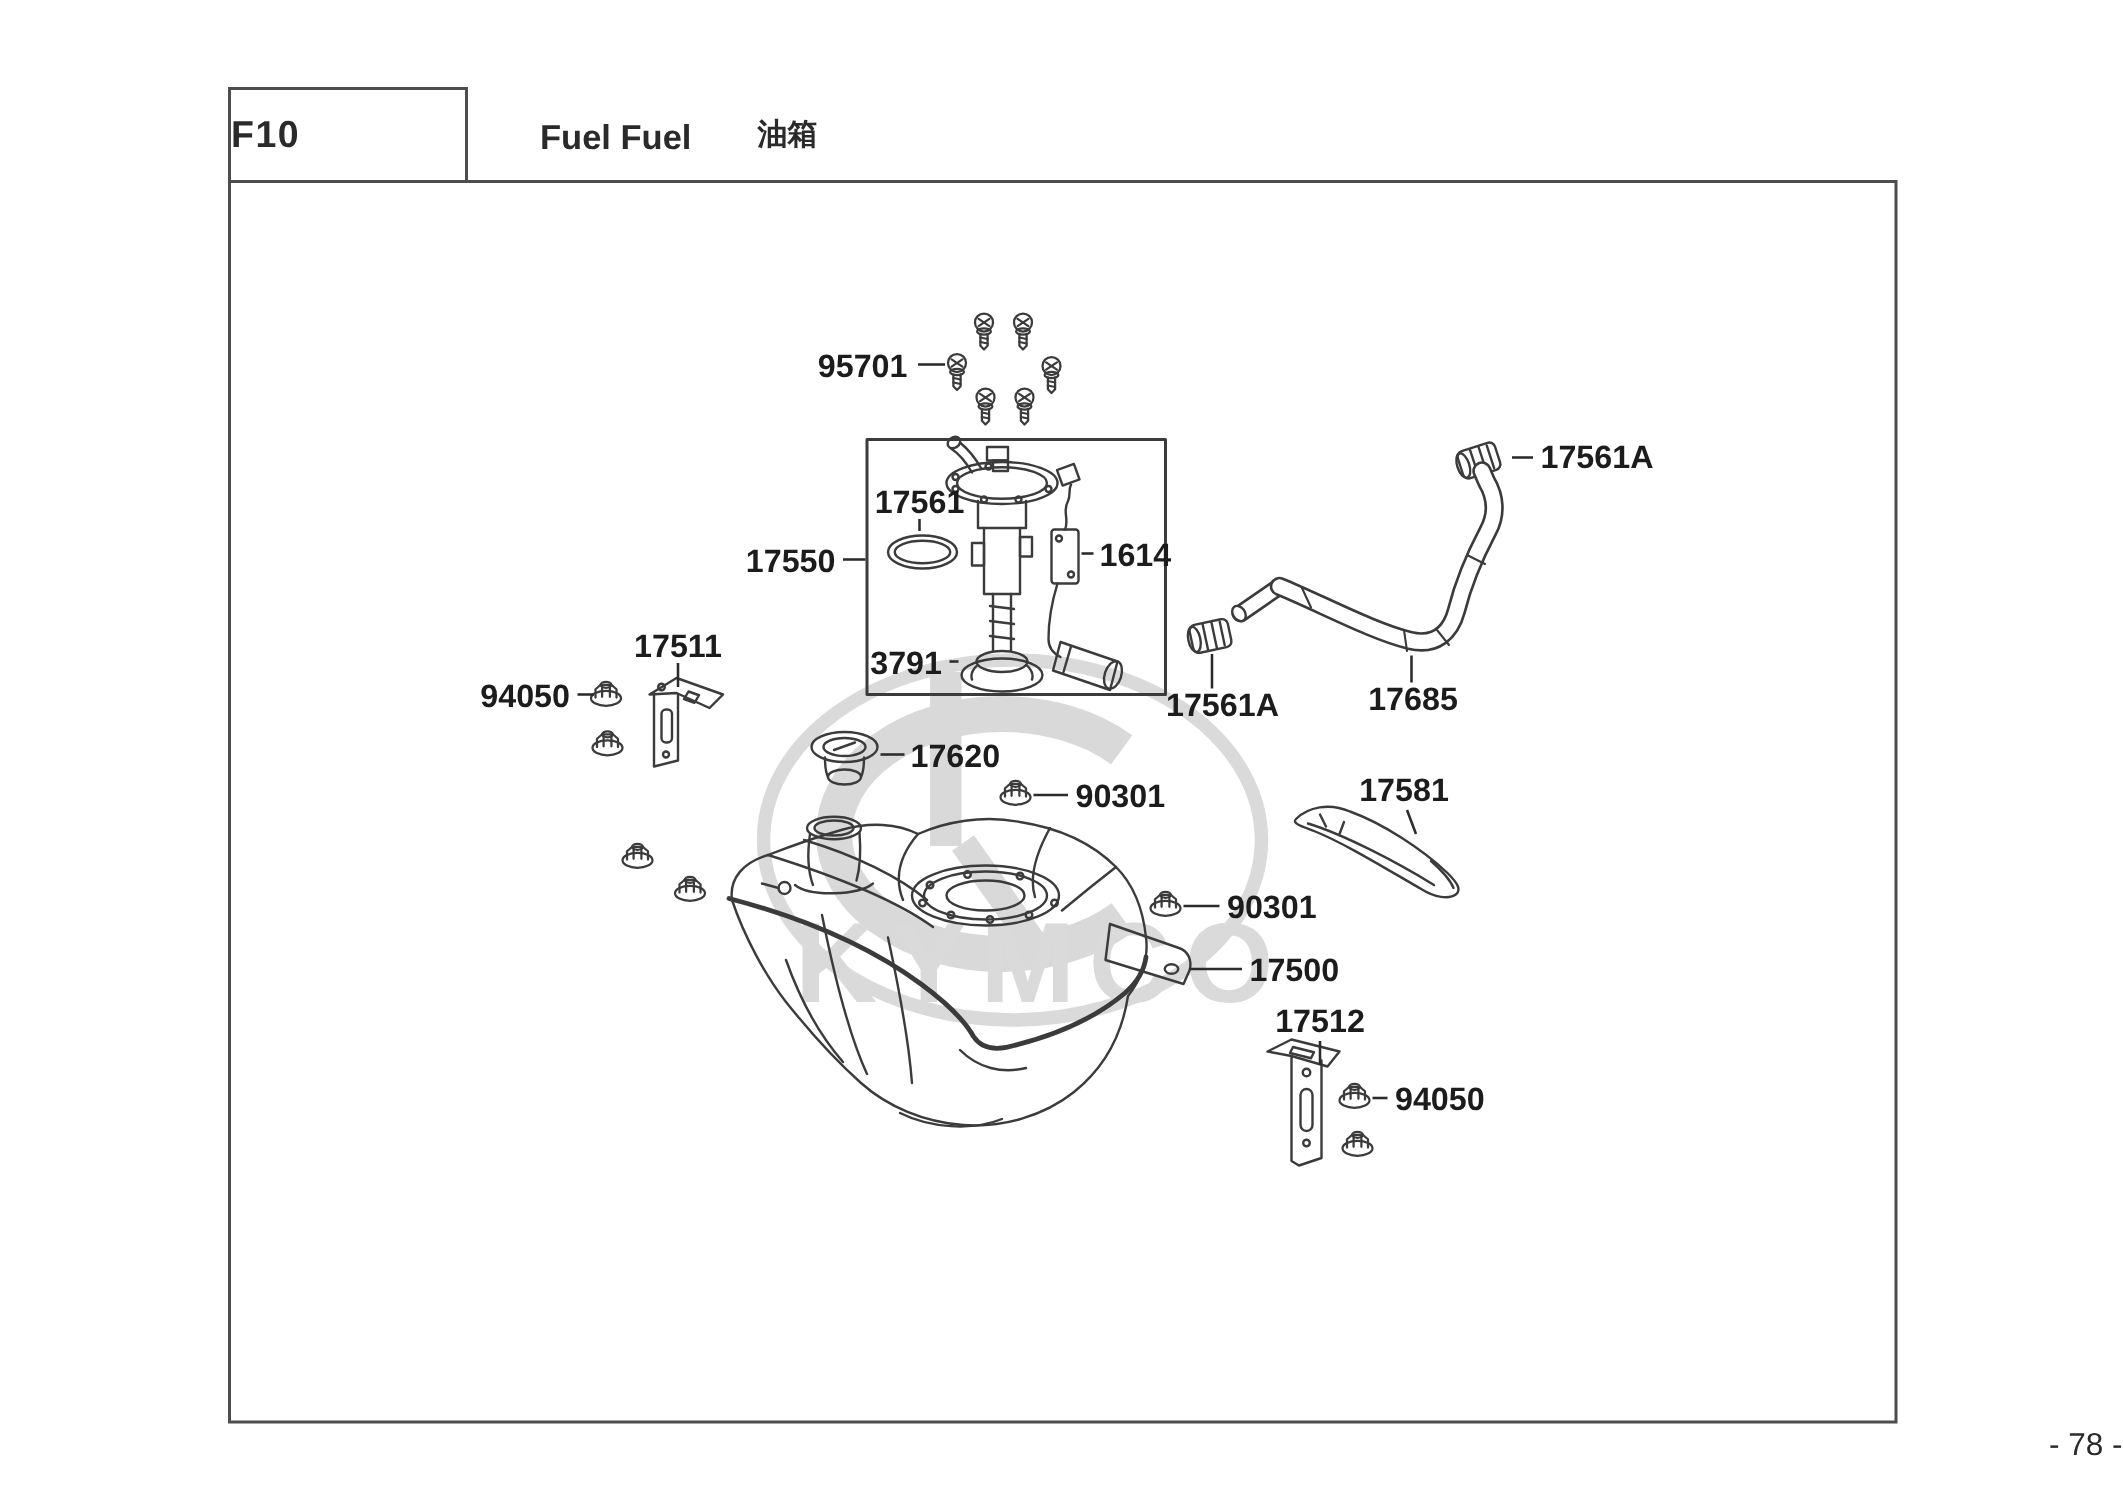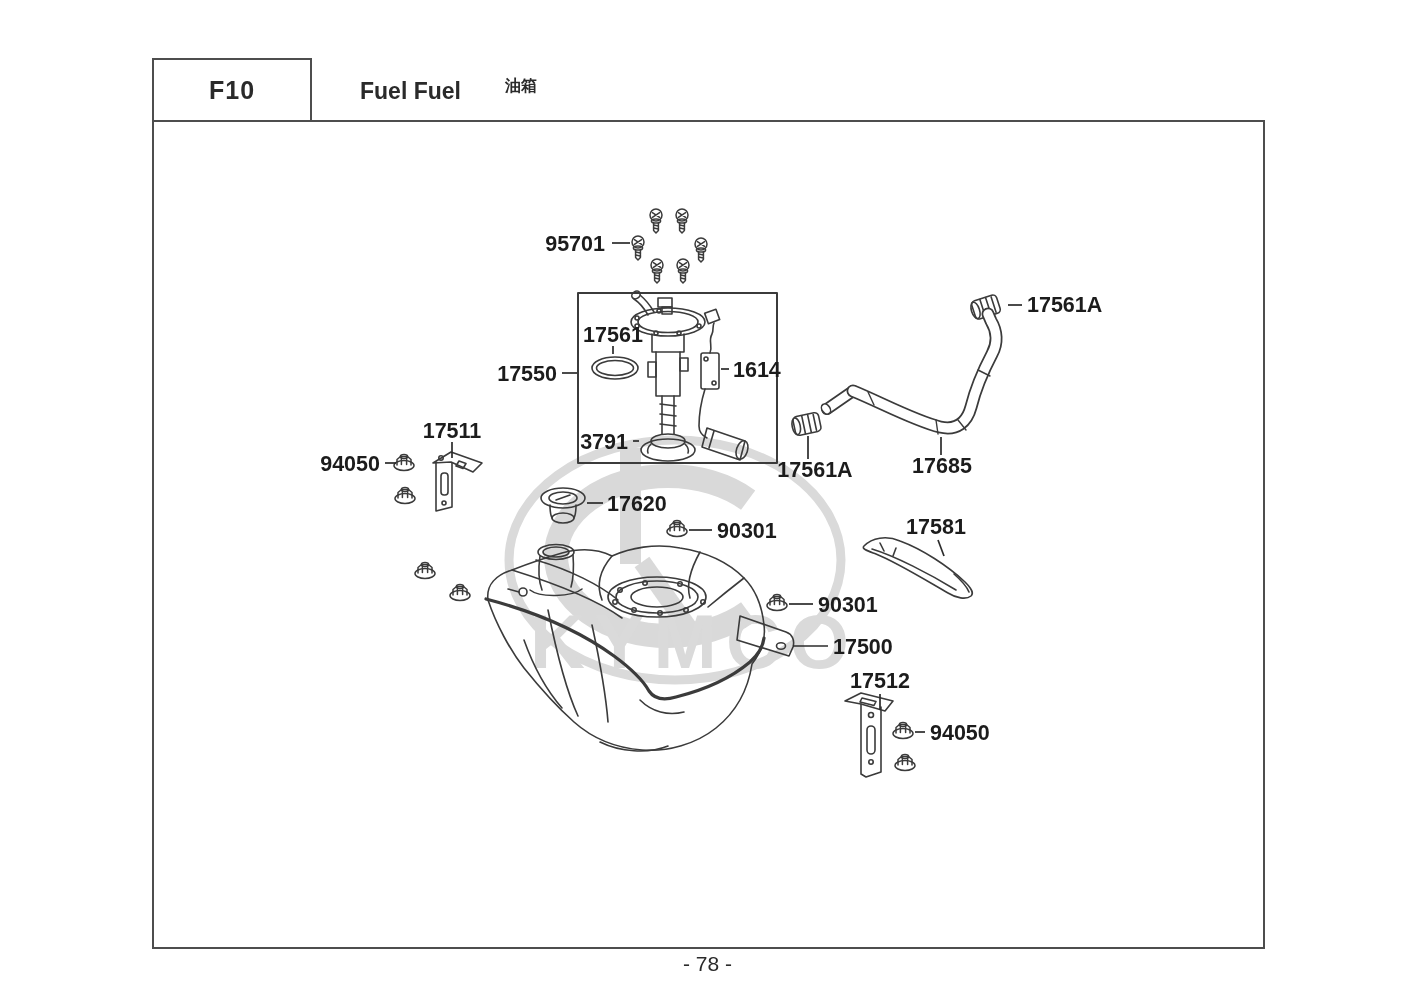--- a/index.html
+++ b/index.html
@@ -1,23 +1,23 @@
 <!DOCTYPE html>
 <html><head>
 <meta charset="utf-8">
 <style>
   html,body{margin:0;padding:0;background:#ffffff;}
   body{width:1415px;height:1000px;position:relative;font-family:"Liberation Sans",sans-serif;overflow:hidden;}
   .page{position:absolute;inset:0;background:#fff;}
   .main-border{position:absolute;left:152px;top:120px;width:1109px;height:825px;border:2px solid #4d4d4d;}
-  .code-box{position:absolute;left:152px;top:58px;width:156px;height:60px;border:2px solid #4d4d4d;display:flex;align-items:center;justify-content:center;}
+  .code-box{position:absolute;left:152px;top:58px;width:156px;height:60px;border:2px solid #4d4d4d;display:flex;align-items:center;justify-content:flex-start;}
   .code-box span{font-size:25px;font-weight:bold;color:#2a2a2a;letter-spacing:1px;}
   .title-en{position:absolute;left:360px;top:78px;font-size:23px;font-weight:bold;color:#2a2a2a;}
-  .title-zh{position:absolute;left:505px;top:76px;font-size:16px;font-weight:bold;color:#2a2a2a;}
-  .footer{position:absolute;left:0;top:952px;width:1415px;text-align:center;font-size:21px;color:#2a2a2a;}
+  .title-zh{position:absolute;left:505px;top:76px;font-size:20px;font-weight:bold;color:#2a2a2a;}
+  .footer{position:absolute;left:0;top:952px;width:1415px;text-align:right;font-size:21px;color:#2a2a2a;}
   svg text.part{font-family:"Liberation Sans",sans-serif;font-size:21.5px;font-weight:bold;fill:#1c1c1c;}
   svg text.wm{font-family:"Liberation Sans",sans-serif;font-size:76px;font-weight:bold;fill:#dadada;letter-spacing:9px;}
 </style>
 </head>
 <body>
 
 <div class="page">
 
   <div class="code-box">
     <span>F10</span>

